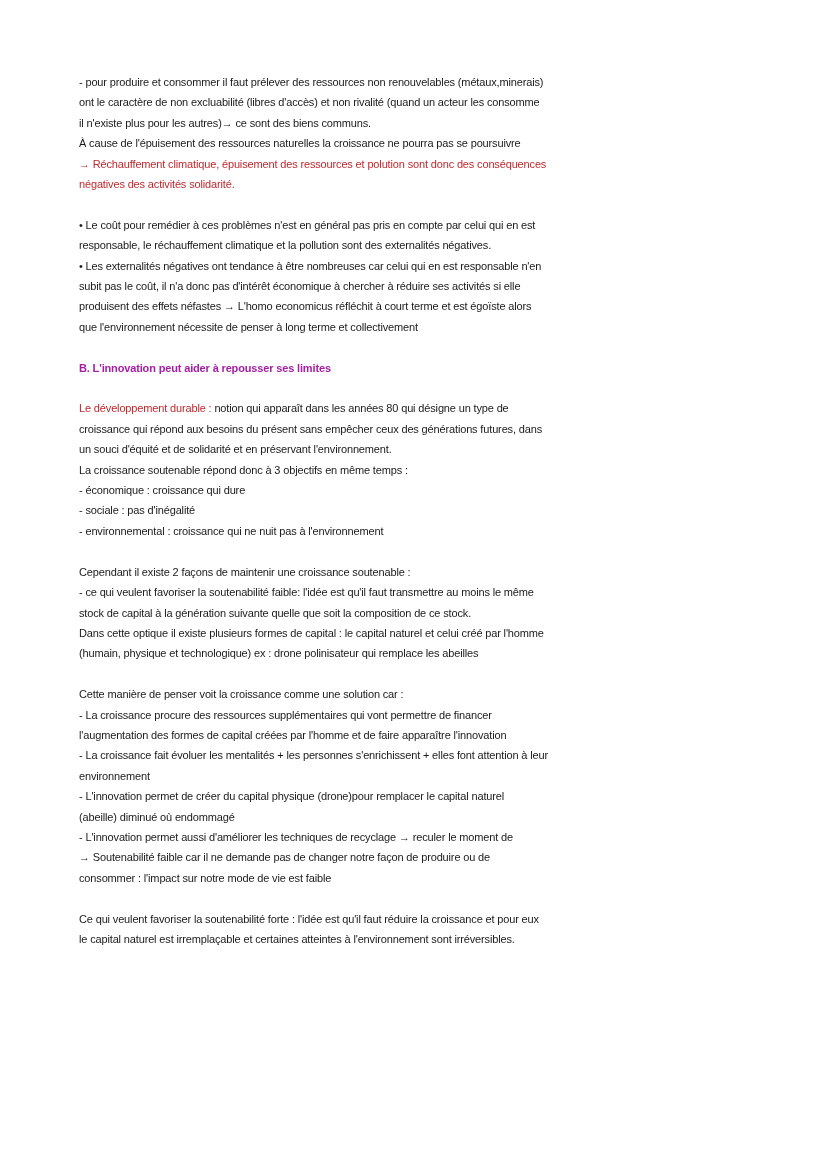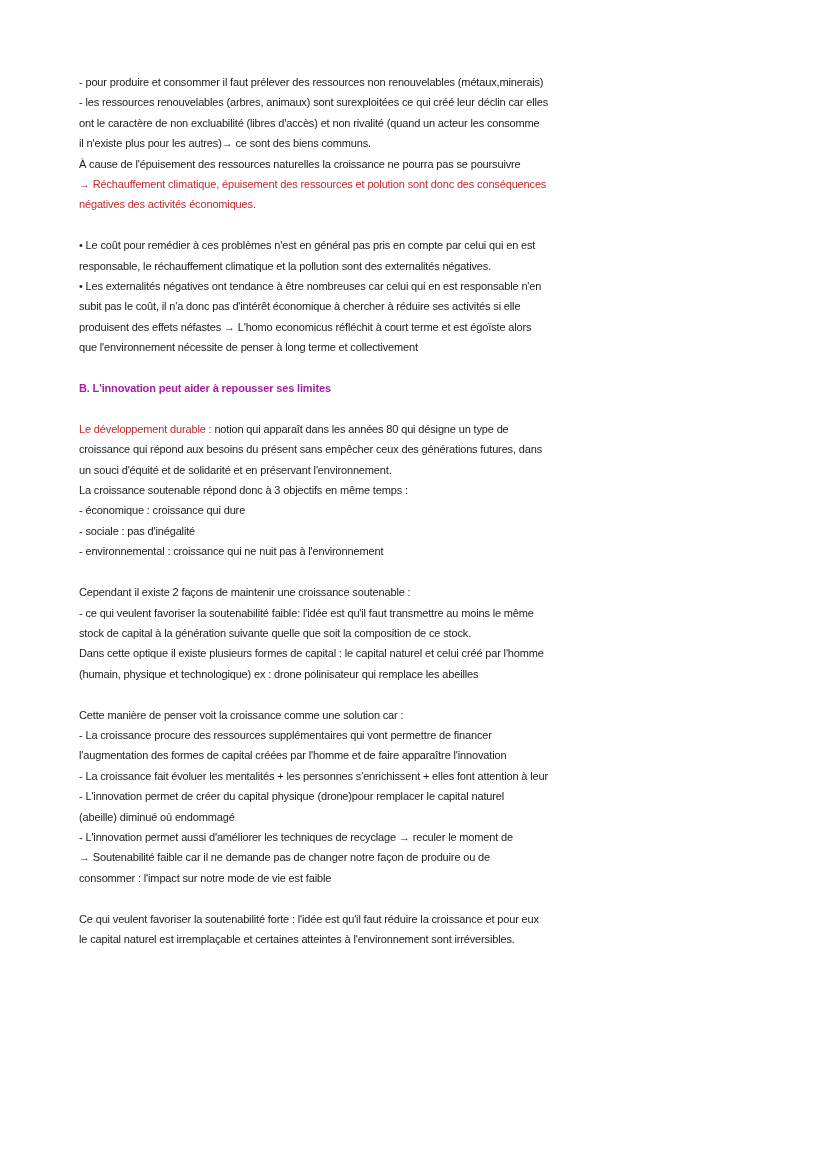--- a/index.html
+++ b/index.html
@@ -21,26 +21,25 @@
   .red { color: #c0282d; }
   .purple { color: #a61ea6; font-weight: bold; }
 </style>
 </head>
 <body>
 
 <div class="page">
 
   <div>
     <span class="line">- pour produire et consommer il faut prélever des ressources non renouvelables (métaux,minerais)</span>
-    <span class="line">- les ressources renouvelables (arbres, animaux) sont surexploitées ce qui créé leur déclin car elles</span>
     <span class="line"><span>ont le caractère de </span><b>non excluabilité</b><span> (libres d'accès) et </span><b>non rivalité</b><span> (quand un acteur les consomme</span></span>
     <span class="line"><span>il n'existe plus pour les autres)→  ce sont des </span><b>biens communs</b><span>.</span></span>
     <span class="line">À cause de l'épuisement des ressources naturelles la croissance ne pourra pas se poursuivre</span>
     <span class="line red">→ Réchauffement climatique, épuisement des ressources et polution sont donc des conséquences</span>
-    <span class="line red">négatives des activités économiques.</span>
+    <span class="line red">négatives des activités solidarité.</span>
   </div>
 
   <div class="blank"></div>
 
   <div>
     <span class="line">• Le coût pour remédier à ces problèmes n'est en général pas pris en compte par celui qui en est</span>
     <span class="line"><span>responsable, le réchauffement climatique et la pollution sont des </span><b>externalités négatives</b><span>.</span></span>
     <span class="line">• Les externalités négatives ont tendance à être nombreuses car celui qui en est responsable n'en</span>
     <span class="line">subit pas le coût, il n'a donc pas d'intérêt économique à chercher à  réduire ses activités si elle</span>
     <span class="line"><span>produisent des </span><b>effets néfastes →</b><span> L'homo economicus réfléchit à </span><b>court terme</b><span> et est </span><b>égoïste</b><span> alors</span></span>
@@ -73,20 +72,21 @@
     <span class="line">(humain, physique et technologique) ex : drone polinisateur qui remplace les abeilles</span>
   </div>
 
   <div class="blank"></div>
 
   <div>
     <span class="line">Cette manière de penser voit la croissance comme une solution car :</span>
     <span class="line">- La croissance procure des ressources supplémentaires qui vont permettre de financer</span>
     <span class="line">l'augmentation des formes de capital créées par l'homme et de faire apparaître l'innovation</span>
     <span class="line">- La croissance fait évoluer les mentalités + les personnes s'enrichissent + elles font attention à leur</span>
+    <span class="line">environnement</span>
     <span class="line">- L'innovation permet de créer du capital physique (drone)pour remplacer le capital naturel</span>
     <span class="line">(abeille) diminué où endommagé</span>
     <span class="line">- L'innovation permet aussi d'améliorer les techniques de recyclage → reculer le moment de</span>
     <span class="line">→  Soutenabilité faible car il ne demande pas de changer notre façon de produire ou de</span>
     <span class="line">consommer : l'impact sur notre mode de vie est faible</span>
   </div>
 
   <div class="blank"></div>
 
   <div>

